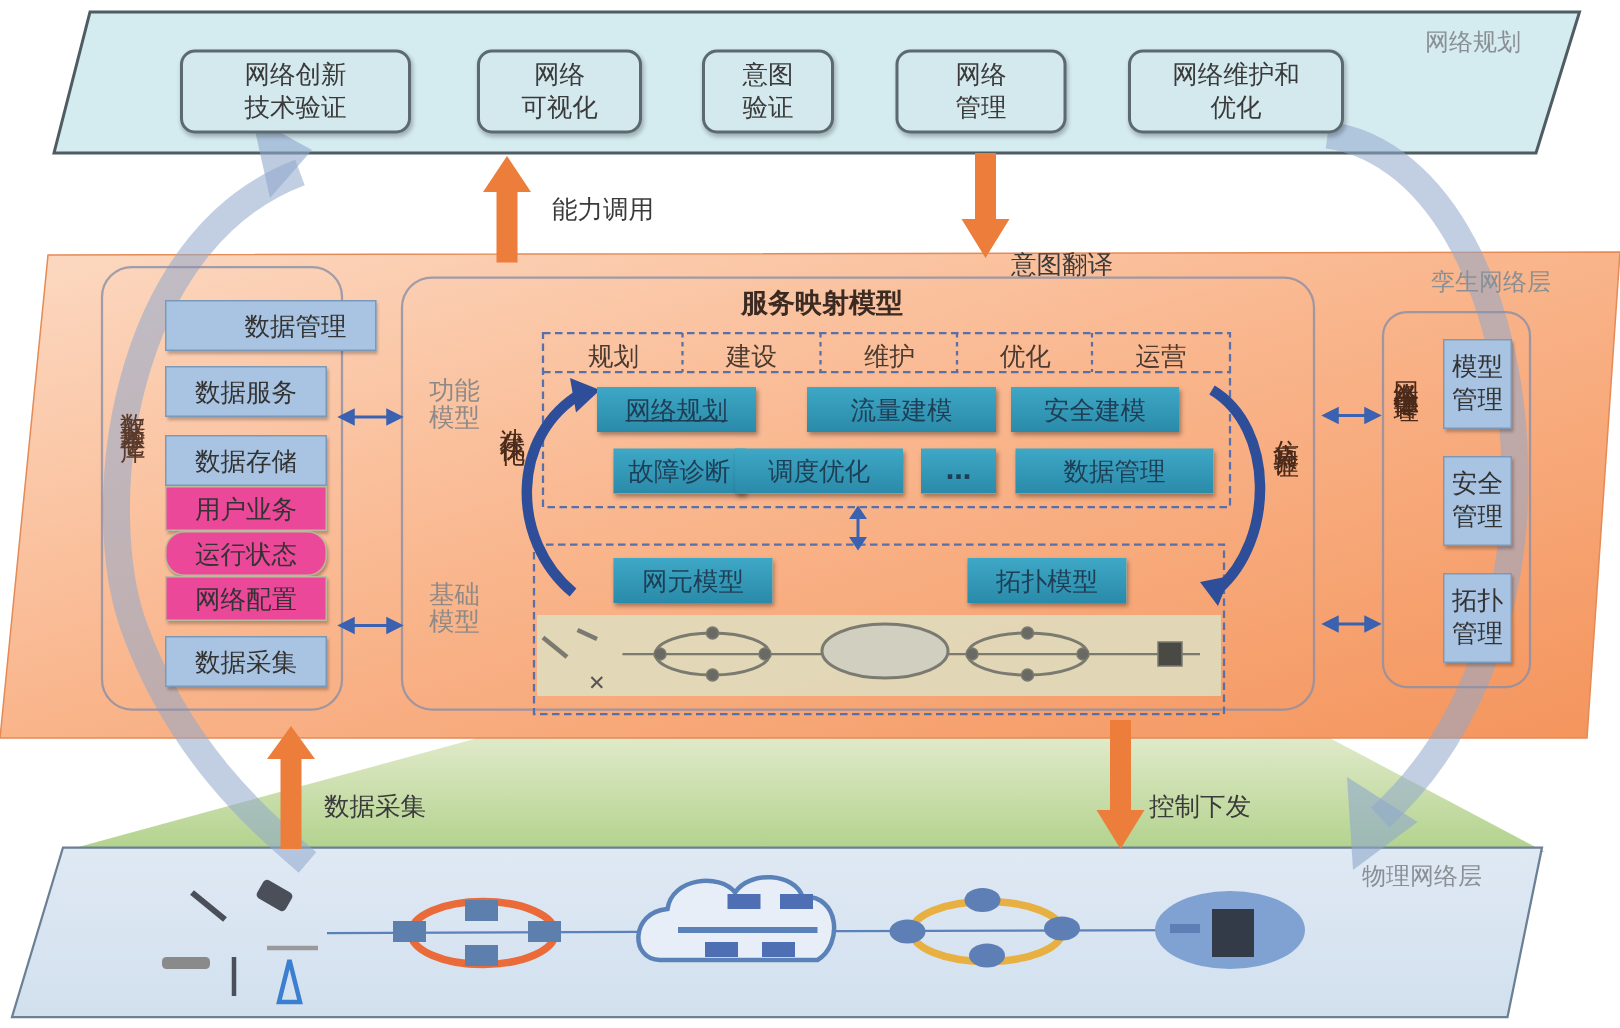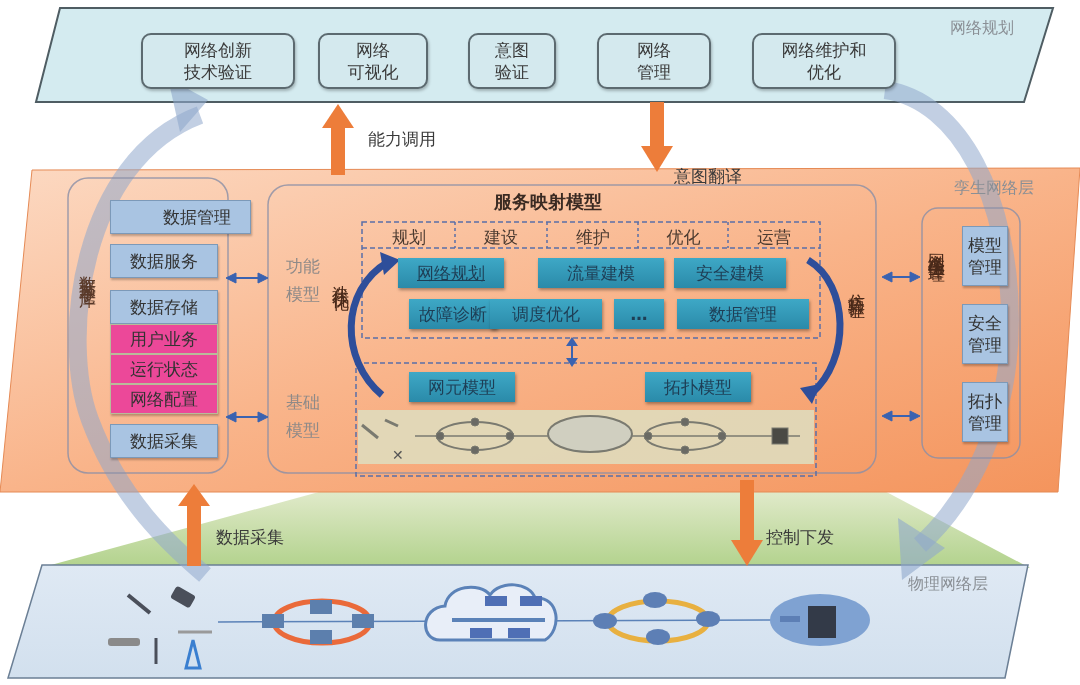--- a/index.html
+++ b/index.html
@@ -6,21 +6,21 @@
   body{width:1080px;height:685px;position:relative;overflow:hidden;background:#ffffff;font-family:"DejaVu Sans","Liberation Sans",sans-serif;}
   .abs{position:absolute;}
   svg.bg{position:absolute;left:0;top:0;}
   .app-box{position:absolute;top:33px;height:52px;border:2px solid #5c6a70;border-radius:10px;background:#d4e9ee;box-shadow:1px 2px 3px rgba(0,0,0,0.25);color:#3a3a3a;font-size:17px;line-height:22px;text-align:center;display:flex;align-items:center;justify-content:center;white-space:pre-line;}
   .layer-label{position:absolute;color:#8a8f95;font-size:16px;}
   .arrow-label{position:absolute;color:#3a3a3a;font-size:17px;}
   .repo-box{position:absolute;left:110px;width:106px;font-size:17px;color:#333;display:flex;align-items:center;justify-content:center;box-shadow:1px 2px 2px rgba(0,0,0,0.25);}
   .repo-blue{background:#a9c4e2;border:1px solid #7c99b8;}
   .repo-green{background:#ec4899;border:1px solid #b9bb9a;}
   .vert-text{position:absolute;writing-mode:vertical-rl;text-orientation:upright;font-size:17px;color:#5a3a2a;letter-spacing:3px;}
-  .grey-text{position:absolute;color:#8f8a88;font-size:17px;line-height:28px;width:40px;text-align:center;}
+  .grey-text{position:absolute;color:#8f8a88;font-size:17px;line-height:18px;width:40px;text-align:center;}
   .teal-box{position:absolute;height:30px;background:linear-gradient(#3ea8c6,#2a8aa9);color:#1e3e55;font-size:17px;display:flex;align-items:center;justify-content:center;box-shadow:1px 2px 3px rgba(0,0,0,0.35);}
   .phase{position:absolute;top:226px;height:22px;font-size:17px;color:#4b3a30;display:flex;align-items:center;justify-content:center;}
   .mgmt-box{position:absolute;left:962px;width:44px;height:58px;background:#a9c4e2;border:1px solid #7c99b8;box-shadow:1px 2px 2px rgba(0,0,0,0.25);font-size:17px;line-height:22px;color:#333;text-align:center;display:flex;align-items:center;justify-content:center;white-space:pre-line;}
 </style>
 </head>
 <body>
 
 <svg class="bg" width="1080" height="685" viewBox="0 0 1080 685">
   <defs>
     <linearGradient id="twinGrad" x1="0" y1="0" x2="1" y2="1">
@@ -163,21 +163,21 @@
     <ellipse cx="655" cy="600" rx="12" ry="8" fill="#5d7fb5"></ellipse>
       <ellipse cx="658" cy="637" rx="12" ry="8" fill="#5d7fb5"></ellipse>
 
     <ellipse cx="820" cy="620" rx="50" ry="26" fill="#7fa2d2"></ellipse>
     <rect x="808" y="606" width="28" height="32" fill="#333a48"></rect>
     <rect x="780" y="616" width="20" height="6" fill="#5d7fb5"></rect>
   </g>
 </svg>
 
 <div class="layer-label" style="left:950px;top:18px;">网络规划</div>
-<div class="app-box" style="left:120px;width:150px;margin-left:21px;">网络创新
+<div class="app-box" style="left:120px;width:150px;">网络创新
 技术验证</div>
 <div class="app-box" style="left:318px;width:106px;">网络
 可视化</div>
 <div class="app-box" style="left:468px;width:84px;">意图
 验证</div>
 <div class="app-box" style="left:597px;width:110px;">网络
 管理</div>
 <div class="app-box" style="left:752px;width:140px;">网络维护和
 优化</div>
 
@@ -186,21 +186,21 @@
 <div class="arrow-label" style="left:216px;top:526px;">数据采集</div>
 <div class="arrow-label" style="left:766px;top:526px;">控制下发</div>
 
 <div class="layer-label" style="left:954px;top:178px;">孪生网络层</div>
 
 <div class="vert-text" style="left:77px;top:262px;">数据共享仓库</div>
 <div class="repo-box repo-blue" style="top:200px;height:32px;padding-left:33px;">数据管理</div>
 <div class="repo-box repo-blue" style="top:244px;height:32px;">数据服务</div>
 <div class="repo-box repo-blue" style="top:290px;height:32px;">数据存储</div>
 <div class="repo-box repo-green" style="top:324px;height:28px;">用户业务</div>
-<div class="repo-box repo-green" style="top:354px;height:28px;">运行状态</div>
+<div class="repo-box repo-green" style="top:354px;height:28px;border-radius:13px;">运行状态</div>
 <div class="repo-box repo-green" style="top:384px;height:28px;">网络配置</div>
 <div class="repo-box repo-blue" style="top:424px;height:32px;">数据采集</div>
 
 <div class="abs" style="left:494px;top:190px;font-size:18px;font-weight:bold;color:#3a2a22;">服务映射模型</div>
 <div class="grey-text" style="left:283px;top:252px;white-space:pre-line;">功能
 模型</div>
 <div class="grey-text" style="left:283px;top:388px;white-space:pre-line;">基础
 模型</div>
 <div class="vert-text" style="left:330px;top:272px;color:#4a2a1a;">迭代优化</div>
 <div class="vert-text" style="left:846px;top:280px;color:#4a2a1a;">仿真验证</div>

